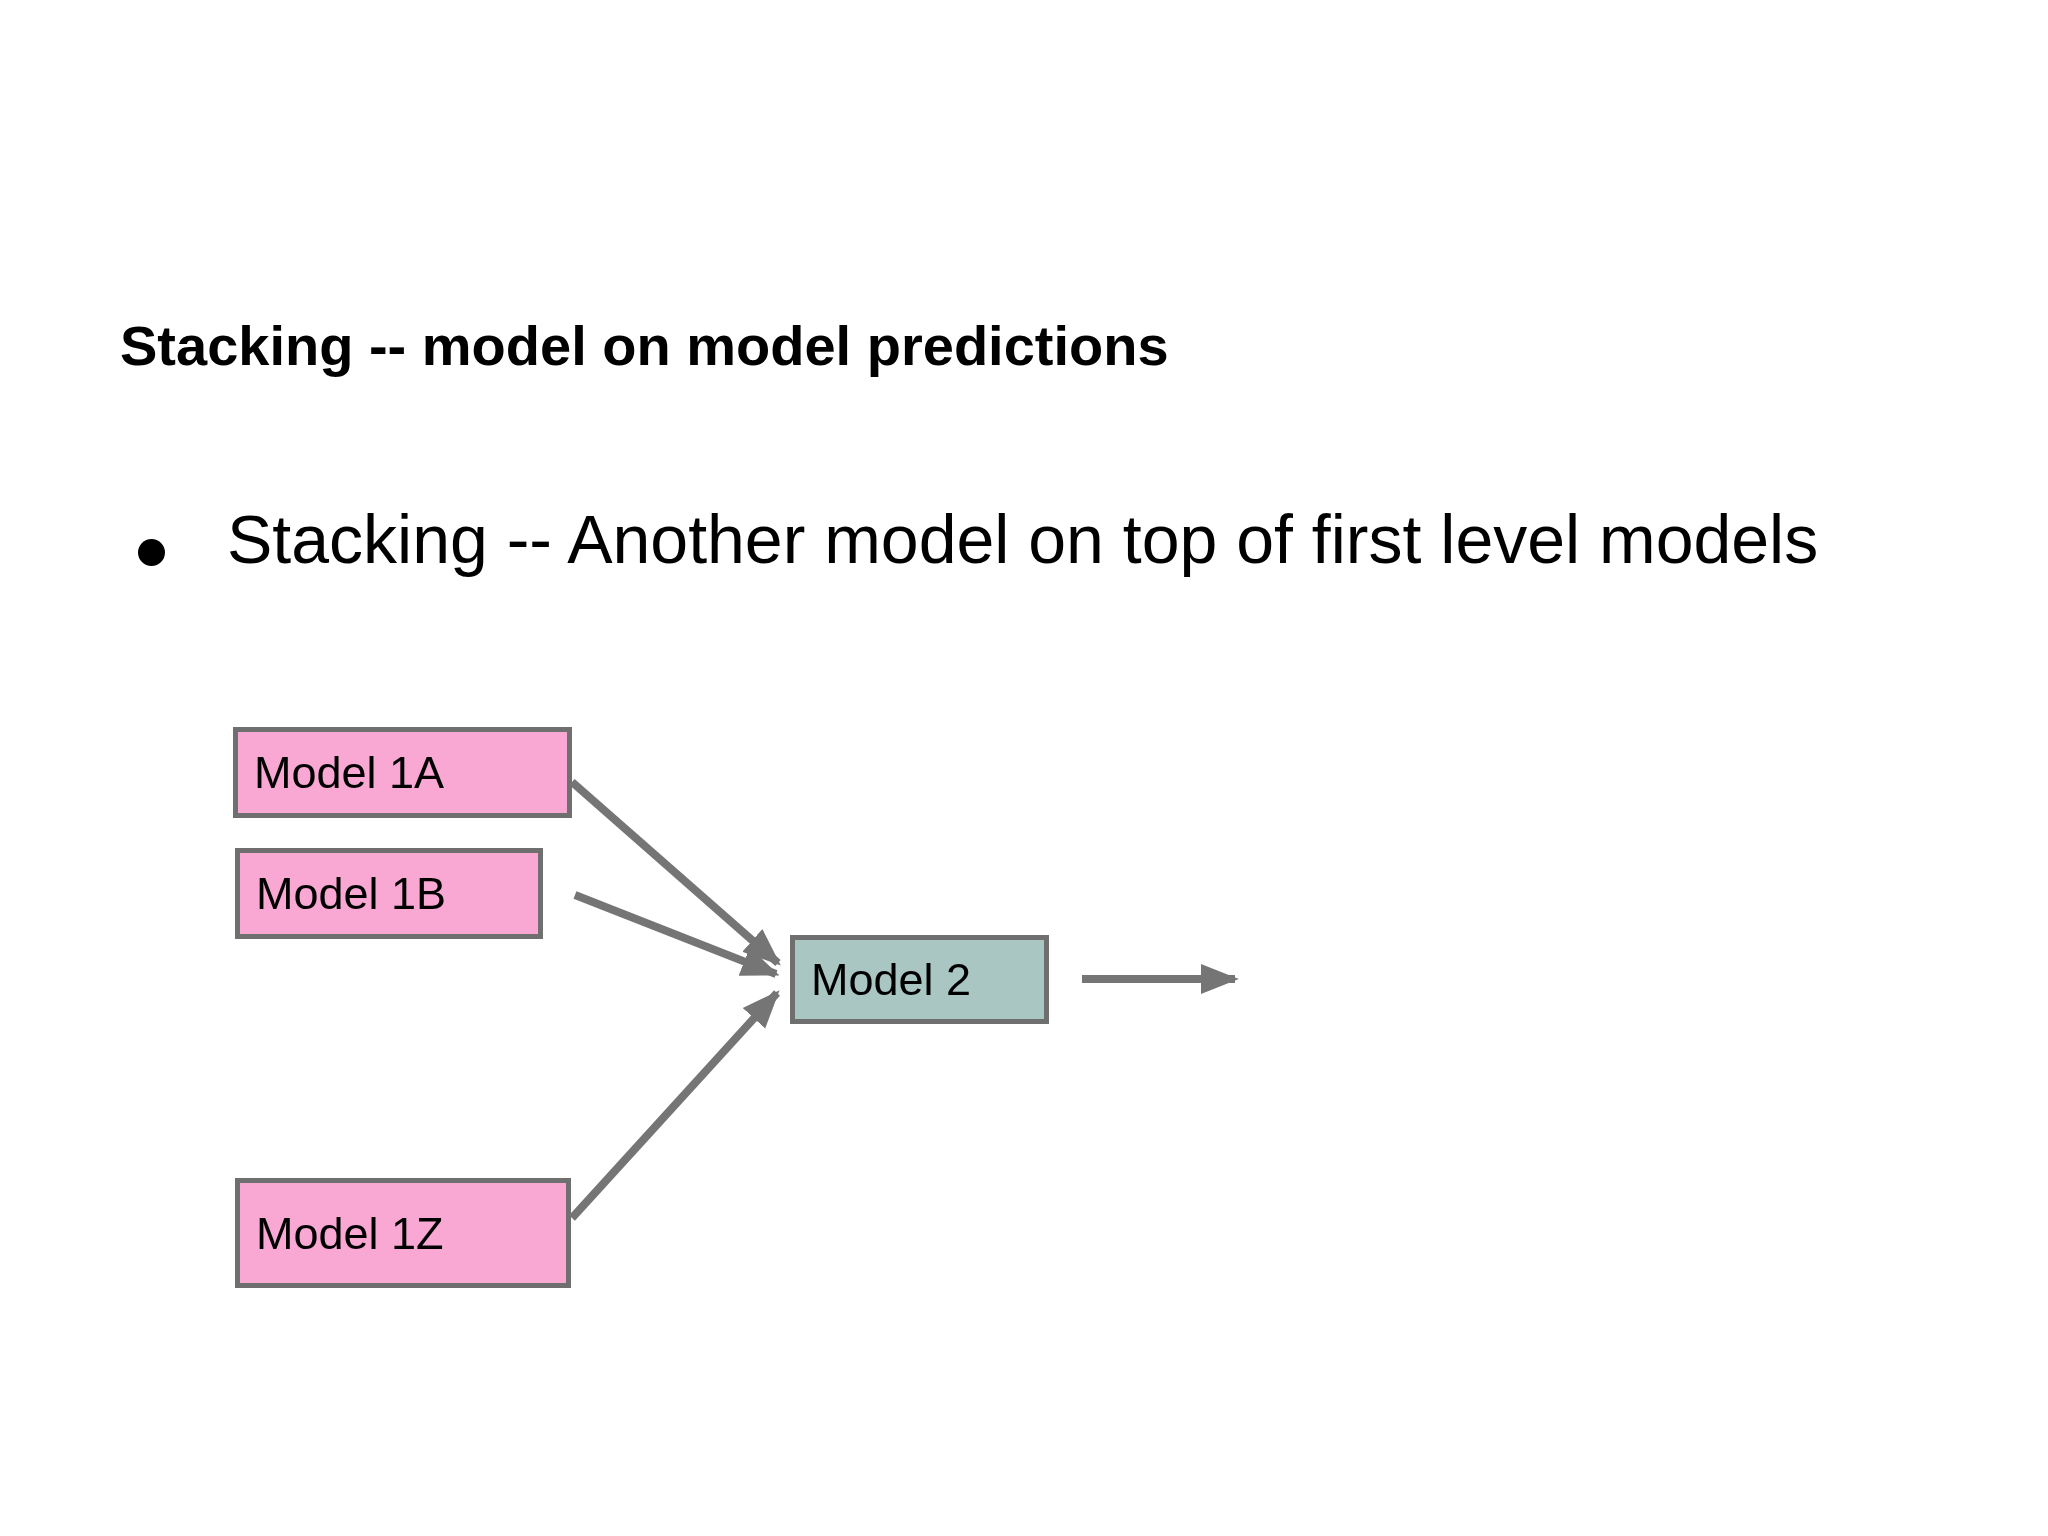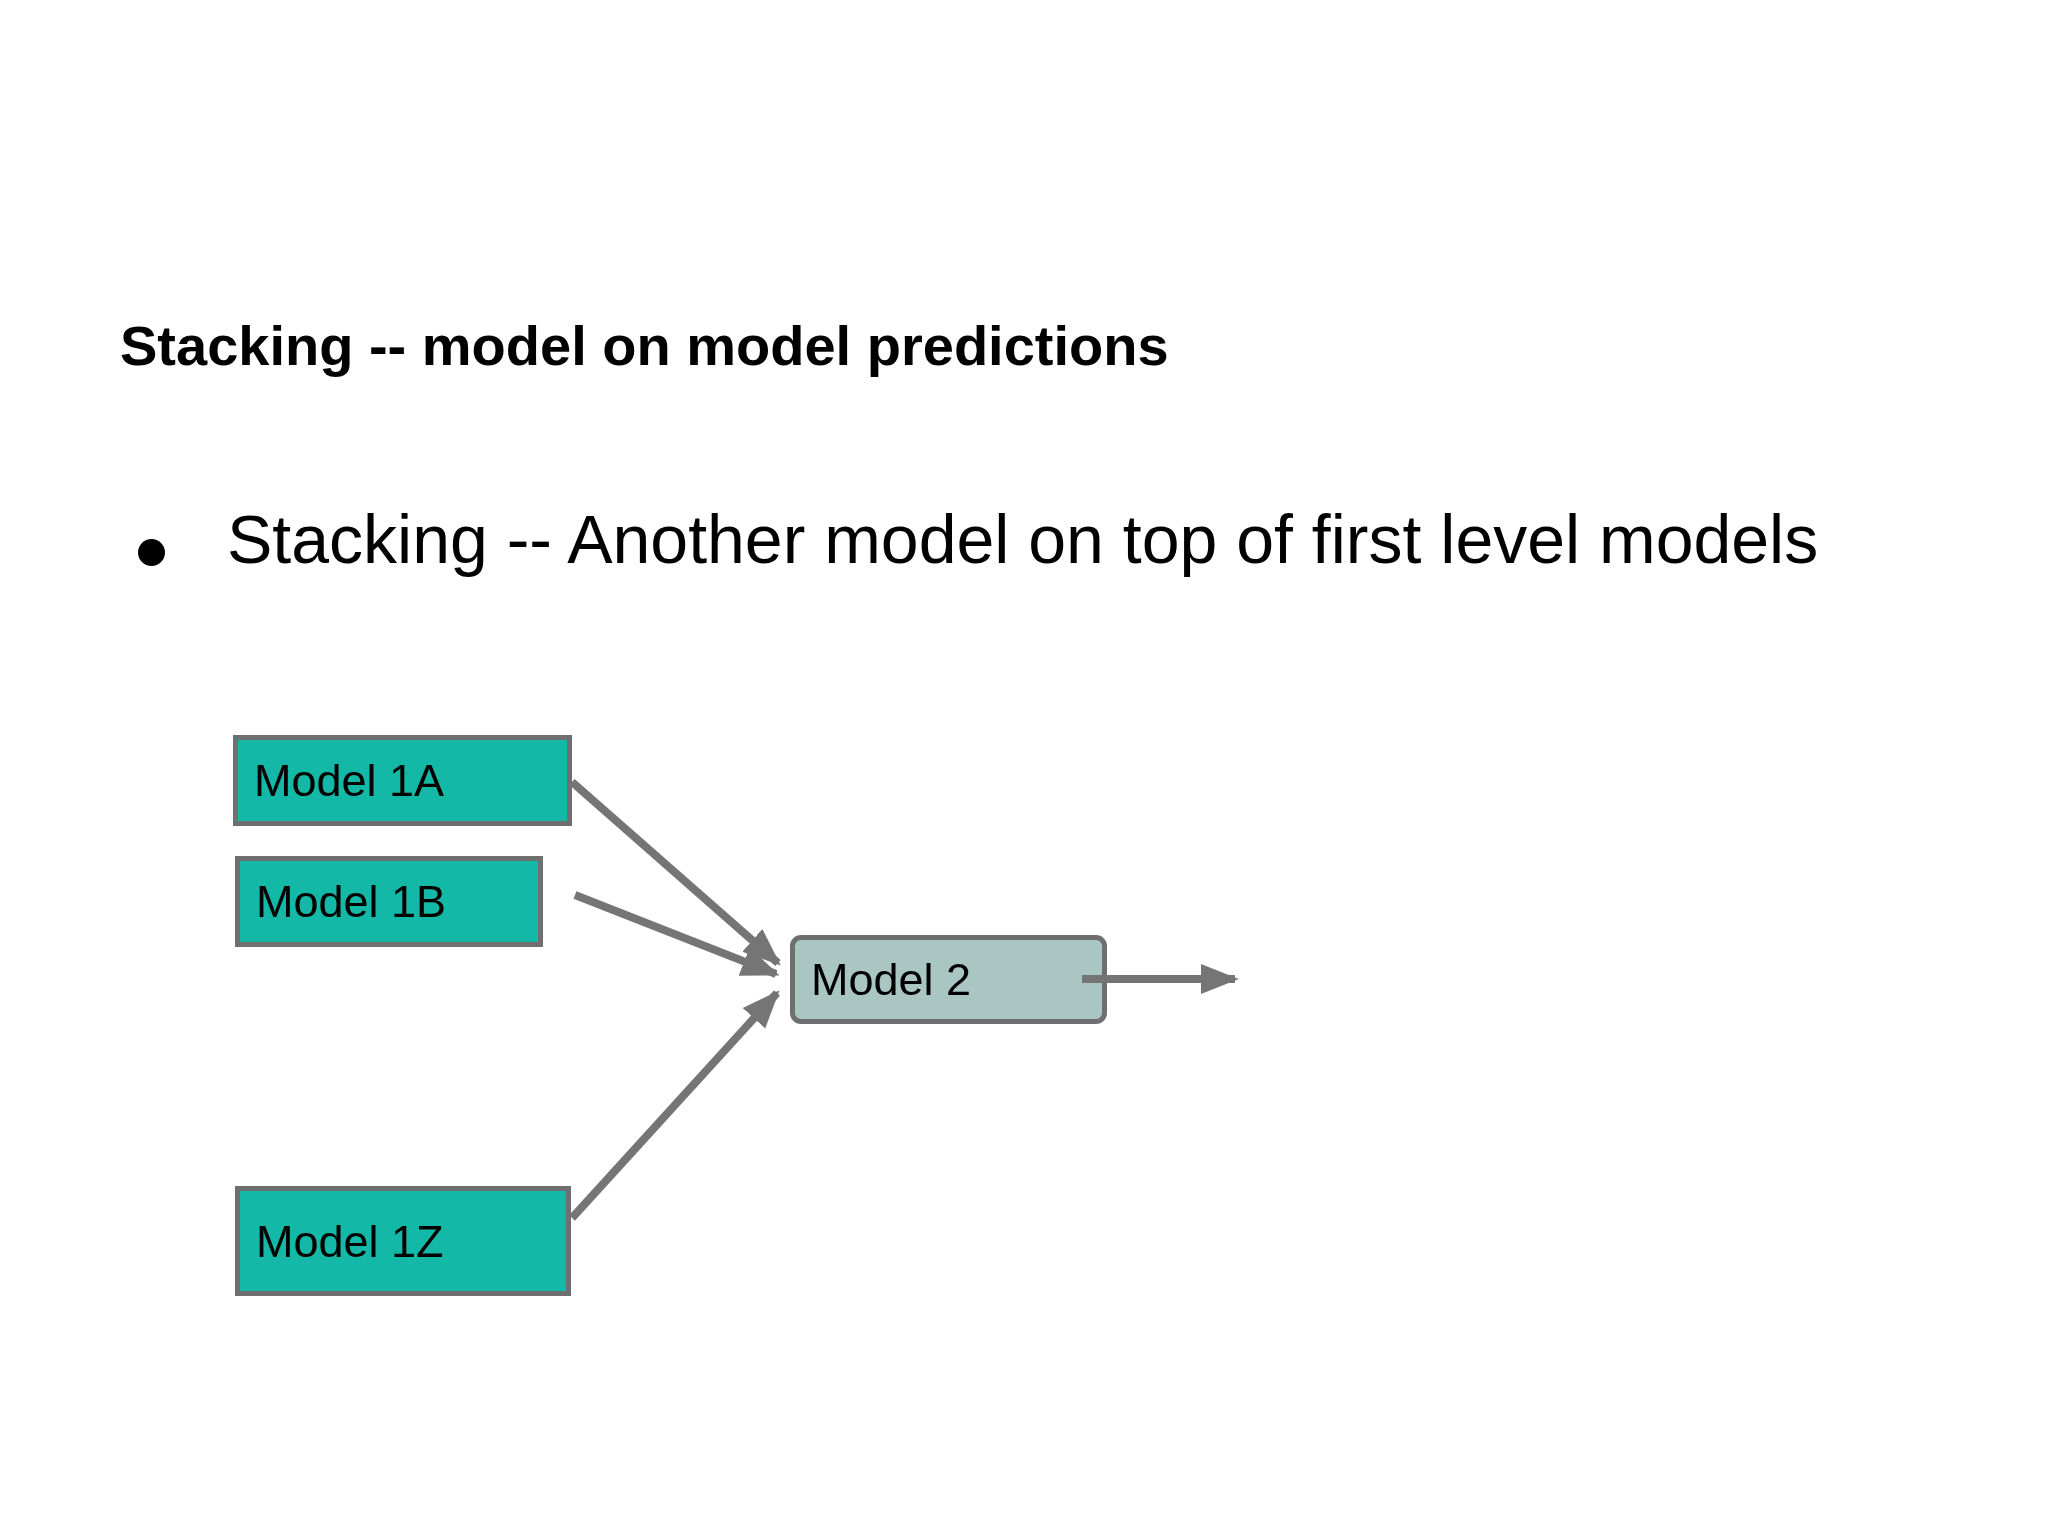--- a/index.html
+++ b/index.html
@@ -51,26 +51,26 @@
     position: absolute;
     box-sizing: border-box;
     border: 5px solid #6f6f6f;
     display: flex;
     align-items: center;
     padding-left: 16px;
     font-size: 45px;
     line-height: 1;
     color: #000000;
   }
-  .node.level1 { background: #14b8a6; margin-top: 8px; }
+  .node.level1 { background: #f9a8d4; }
   .node.level2 { background: #a9c6c3; }
   .node-1a { left: 233px; top: 727px; width: 339px; height: 91px; }
   .node-1b { left: 235px; top: 848px; width: 308px; height: 91px; text-align: center; }
   .node-1z { left: 235px; top: 1178px; width: 336px; height: 110px; }
-  .node-2  { left: 790px; top: 935px; width: 317px; height: 89px; border-radius: 11px; }
+  .node-2  { left: 790px; top: 935px; width: 259px; height: 89px; }
   .arrow-layer {
     position: absolute;
     left: 0;
     top: 0;
     width: 2048px;
     height: 1536px;
     pointer-events: none;
   }
 </style>
 </head>

